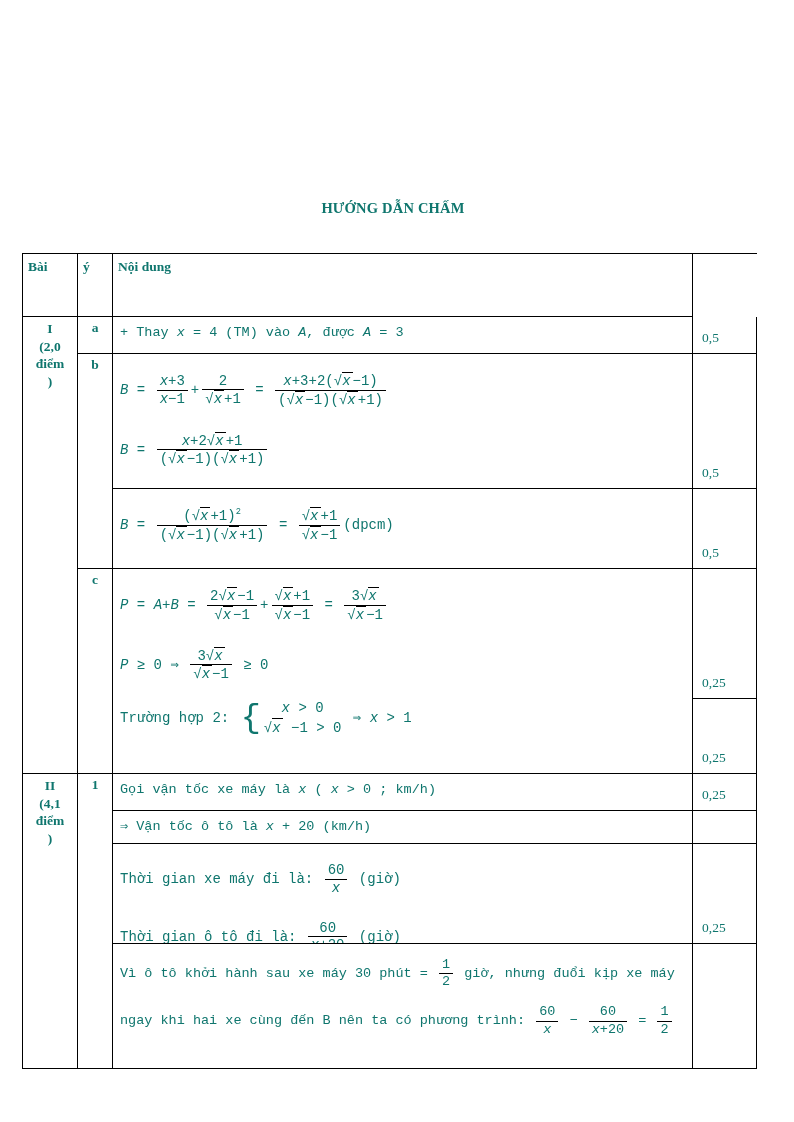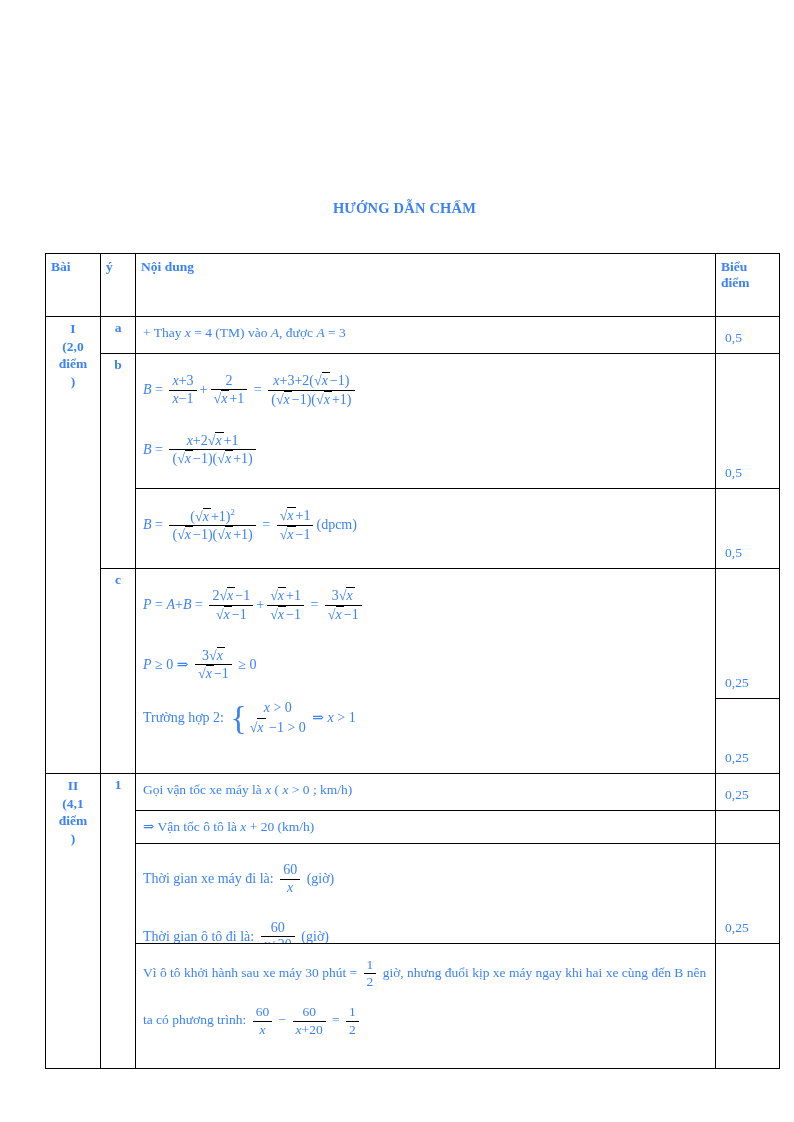--- a/index.html
+++ b/index.html
@@ -1,19 +1,19 @@
 <!DOCTYPE html>
 <html><head>
 <meta charset="utf-8">
 <style>
   html,body { margin:0; padding:0; background:#fff; }
   .page {
     width:794px; height:1122px; box-sizing:border-box;
-    padding:200px 30px 0 45px;
-    background:#fff; color:#3b82f6;
+    padding:200px 30px 0 22px;
+    background:#fff; color:#0f766e;
     font-family:"Liberation Serif","DejaVu Serif",serif;
     font-size:13.5px; overflow:hidden;
   }
   .doc-title {
     text-align:center; font-weight:bold; font-size:14.5px;
     margin:0 0 36px 0; letter-spacing:0.2px;
   }
   .grading-table {
     display:grid;
     grid-template-columns:55px 35px 1fr 64px;
@@ -46,21 +46,21 @@
   .r-Ib1  { grid-column:3; grid-row:3; }   .s-Ib1  { grid-column:4; grid-row:3; }
   .r-Ib2  { grid-column:3; grid-row:4; }   .s-Ib2  { grid-column:4; grid-row:4; }
   .r-Ic   { grid-column:3; grid-row:5/7; } .s-Ic1  { grid-column:4; grid-row:5; }
   .s-Ic2  { grid-column:4; grid-row:6; }
   .r-II1a { grid-column:3; grid-row:7; }   .s-II1a { grid-column:4; grid-row:7; }
   .r-II1b { grid-column:3; grid-row:8; }   .s-II1b { grid-column:4; grid-row:8; }
   .r-II1c { grid-column:3; grid-row:9; }   .s-II1c { grid-column:4; grid-row:9; }
   .r-II1d { grid-column:3; grid-row:10; }  .s-II1d { grid-column:4; grid-row:10; }
 
   
-  .math-line { margin:4px 0; line-height:1.45; }
+  .math-line { margin:4px 0; line-height:1.45;font-family:Liberation Mono, monospace; }
   .math-line.disp { margin:9px 0; font-size:14px; }
   .math-line.para { line-height:1.6; }
   .mi { font-style:italic; }
   .mr { font-style:normal; }
   .frac {
     display:inline-block; vertical-align:middle; text-align:center;
     margin:7px 3px; line-height:1.2;
   }
   .fr-num, .fr-den { display:block; padding:0 3px; }
   .fr-num { border-bottom:1px solid #000; }
@@ -77,21 +77,20 @@
 <body>
 
 <div class="page">
   <h1 class="doc-title">HƯỚNG DẪN CHẤM</h1>
 
   <div class="grading-table">
 
     <div class="cell th c-bai">Bài</div>
     <div class="cell th c-y">ý</div>
     <div class="cell th c-nd">Nội dung</div>
-    <div class="cell th c-bd">Biểu điểm</div>
 
     <div class="cell bai sec-I">I
 (2,0
 điểm
 )</div>
     <div class="cell bai sec-II">II
 (4,1
 điểm
 )</div>
 

